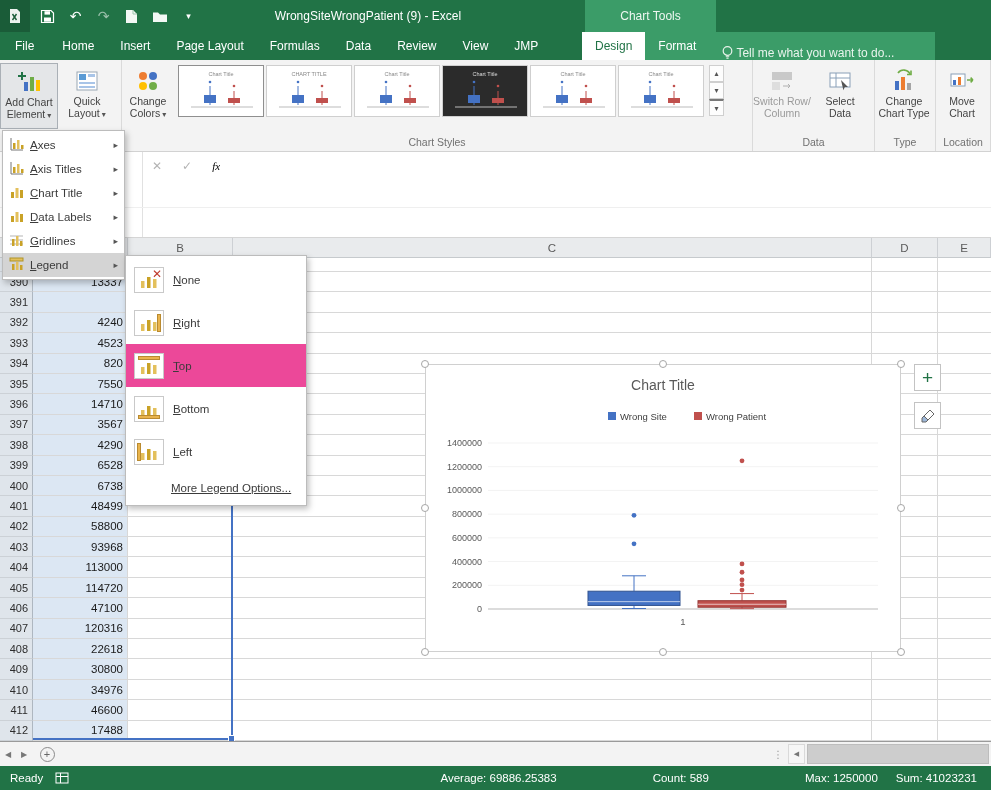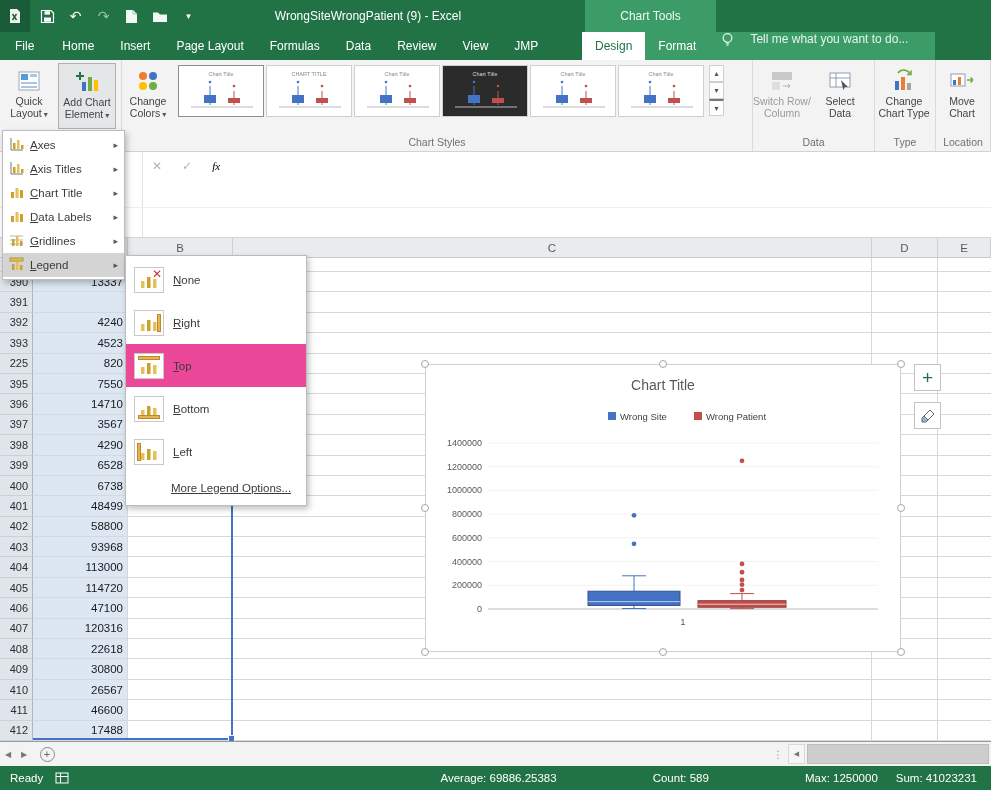--- a/index.html
+++ b/index.html
@@ -18,21 +18,21 @@
 .chart-tools{position:absolute;left:585px;top:0;width:131px;height:32px;background:#3b9c68;display:flex;align-items:center;justify-content:center;font-size:12px;color:#eef7f1}
 
 
 .tabsrow{height:28px;background:#217346;display:flex;align-items:stretch;color:#fff;font-size:12px}
 .tab{padding:0 13px;display:flex;align-items:center;white-space:nowrap;cursor:default}
 .filetab{padding:0 15px}
 .maintabs{display:flex}
 .ctxwrap{margin-left:auto;width:353px;background:#3b9c68;display:flex;align-items:stretch}
 .ctx-tabs{display:flex}
 .tab.active{background:#fff;color:#217346}
-.tellme{flex:1;display:flex;align-items:flex-start;gap:16px;padding-left:12px;color:#e9f4ed;font-size:12px}
+.tellme{flex:1;display:flex;align-items:flex-end;gap:2px;padding-left:12px;color:#e9f4ed;font-size:12px}
 .tabs-filler{width:56px;background:#217346}
 
 
 .ribbon{height:92px;background:#f3f3f3;border-bottom:1px solid #d2d2d2;display:flex}
 .group{position:relative;height:100%;border-right:1px solid #dadada;display:flex;align-items:flex-start;padding-top:3px}
 .g1{width:122px}.g2{width:631px}.g3{width:122px}.g4{width:61px}.g5{width:55px}
 .glabel{position:absolute;bottom:3px;left:0;right:0;text-align:center;font-size:10.5px;color:#717171}
 .bigbtn{width:58px;height:66px;display:flex;flex-direction:column;align-items:center;padding-top:4px;font-size:10.5px;line-height:12px;color:#444;text-align:center;cursor:default}
 .bigbtn .bicon{height:28px;display:flex;align-items:center}
 .bigbtn.pressed{background:#e4e6e8;border:1px solid #aab0b6}
@@ -181,44 +181,44 @@
             <path d="M4.8 11.2h3.4M5.4 13.2h2.2" stroke="#e8f2ea" stroke-width="1.2"></path>
           </svg>
         <span>Tell me what you want to do...</span>
       </div>
     </div>
     <div class="tabs-filler"></div>
   </div>
 
   <div class="ribbon">
     <div class="group g1">
+      <div class="bigbtn pressed">
+        <span class="bicon">
+            <svg width="26" height="26" viewBox="0 0 26 26">
+              <rect x="8" y="13" width="4" height="9" fill="#4472c4"></rect>
+              <rect x="14" y="8" width="4" height="14" fill="#70ad47"></rect>
+              <rect x="20" y="11" width="4" height="11" fill="#ffc000"></rect>
+              <path d="M2 7h8M6 3v8" stroke="#217346" stroke-width="2" fill="none"></path>
+            </svg>
+          </span>
+        <span class="bl">Add Chart</span>
+        <span class="bl"><span>Element</span><span class="caret">▾</span></span>
+      </div>
       <div class="bigbtn">
         <span class="bicon">
             <svg width="26" height="26" viewBox="0 0 26 26">
               <rect x="3" y="4" width="20" height="18" fill="#fff" stroke="#9aa7b4"></rect>
               <rect x="5" y="6" width="7" height="6" fill="#5b9bd5"></rect>
               <rect x="14" y="6" width="7" height="3" fill="#a9c5e8"></rect>
               <rect x="5" y="14" width="16" height="2" fill="#a9c5e8"></rect>
               <rect x="5" y="18" width="16" height="2" fill="#a9c5e8"></rect>
             </svg>
           </span>
         <span class="bl">Quick</span>
         <span class="bl"><span>Layout</span><span class="caret">▾</span></span>
-      </div>
-      <div class="bigbtn pressed">
-        <span class="bicon">
-            <svg width="26" height="26" viewBox="0 0 26 26">
-              <rect x="8" y="13" width="4" height="9" fill="#4472c4"></rect>
-              <rect x="14" y="8" width="4" height="14" fill="#70ad47"></rect>
-              <rect x="20" y="11" width="4" height="11" fill="#ffc000"></rect>
-              <path d="M2 7h8M6 3v8" stroke="#217346" stroke-width="2" fill="none"></path>
-            </svg>
-          </span>
-        <span class="bl">Add Chart</span>
-        <span class="bl"><span>Element</span><span class="caret">▾</span></span>
       </div>
     </div>
 
     <div class="group g2">
       <div class="bigbtn" style="width:52px">
         <span class="bicon">
             <svg width="26" height="26" viewBox="0 0 26 26">
               <circle cx="8" cy="8" r="4" fill="#ed7d31"></circle>
               <circle cx="18" cy="8" r="4" fill="#4472c4"></circle>
               <circle cx="8" cy="18" r="4" fill="#ffc000"></circle>
@@ -418,21 +418,21 @@
         </div>
         <div class="grid-row">
           <div class="rh">393</div>
           <div class="cell ca">4523</div>
           <div class="cell cb"></div>
           <div class="cell cc"></div>
           <div class="cell cd"></div>
           <div class="cell ce"></div>
         </div>
         <div class="grid-row">
-          <div class="rh">225</div>
+          <div class="rh">394</div>
           <div class="cell ca">820</div>
           <div class="cell cb"></div>
           <div class="cell cc"></div>
           <div class="cell cd"></div>
           <div class="cell ce"></div>
         </div>
         <div class="grid-row">
           <div class="rh">395</div>
           <div class="cell ca">7550</div>
           <div class="cell cb"></div>
@@ -547,21 +547,21 @@
         <div class="grid-row">
           <div class="rh">409</div>
           <div class="cell ca">30800</div>
           <div class="cell cb"></div>
           <div class="cell cc"></div>
           <div class="cell cd"></div>
           <div class="cell ce"></div>
         </div>
         <div class="grid-row">
           <div class="rh">410</div>
-          <div class="cell ca">26567</div>
+          <div class="cell ca">34976</div>
           <div class="cell cb"></div>
           <div class="cell cc"></div>
           <div class="cell cd"></div>
           <div class="cell ce"></div>
         </div>
         <div class="grid-row">
           <div class="rh">411</div>
           <div class="cell ca">46600</div>
           <div class="cell cb"></div>
           <div class="cell cc"></div>

